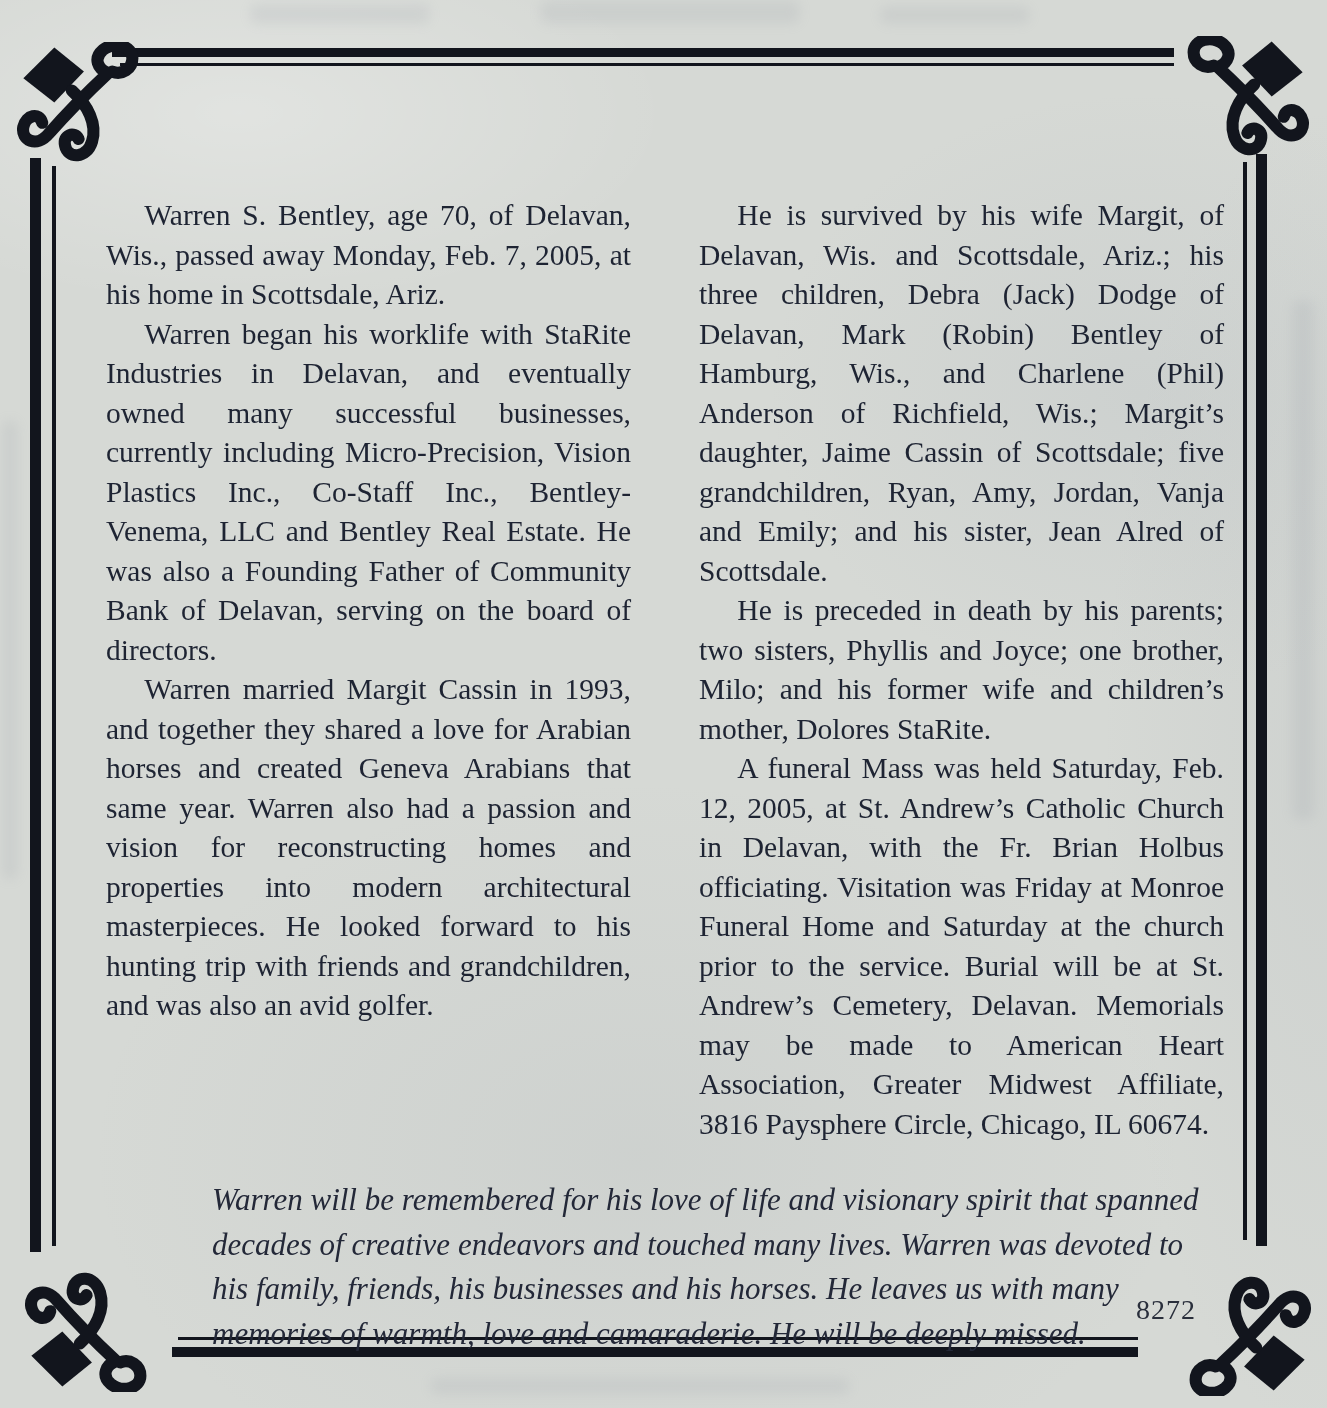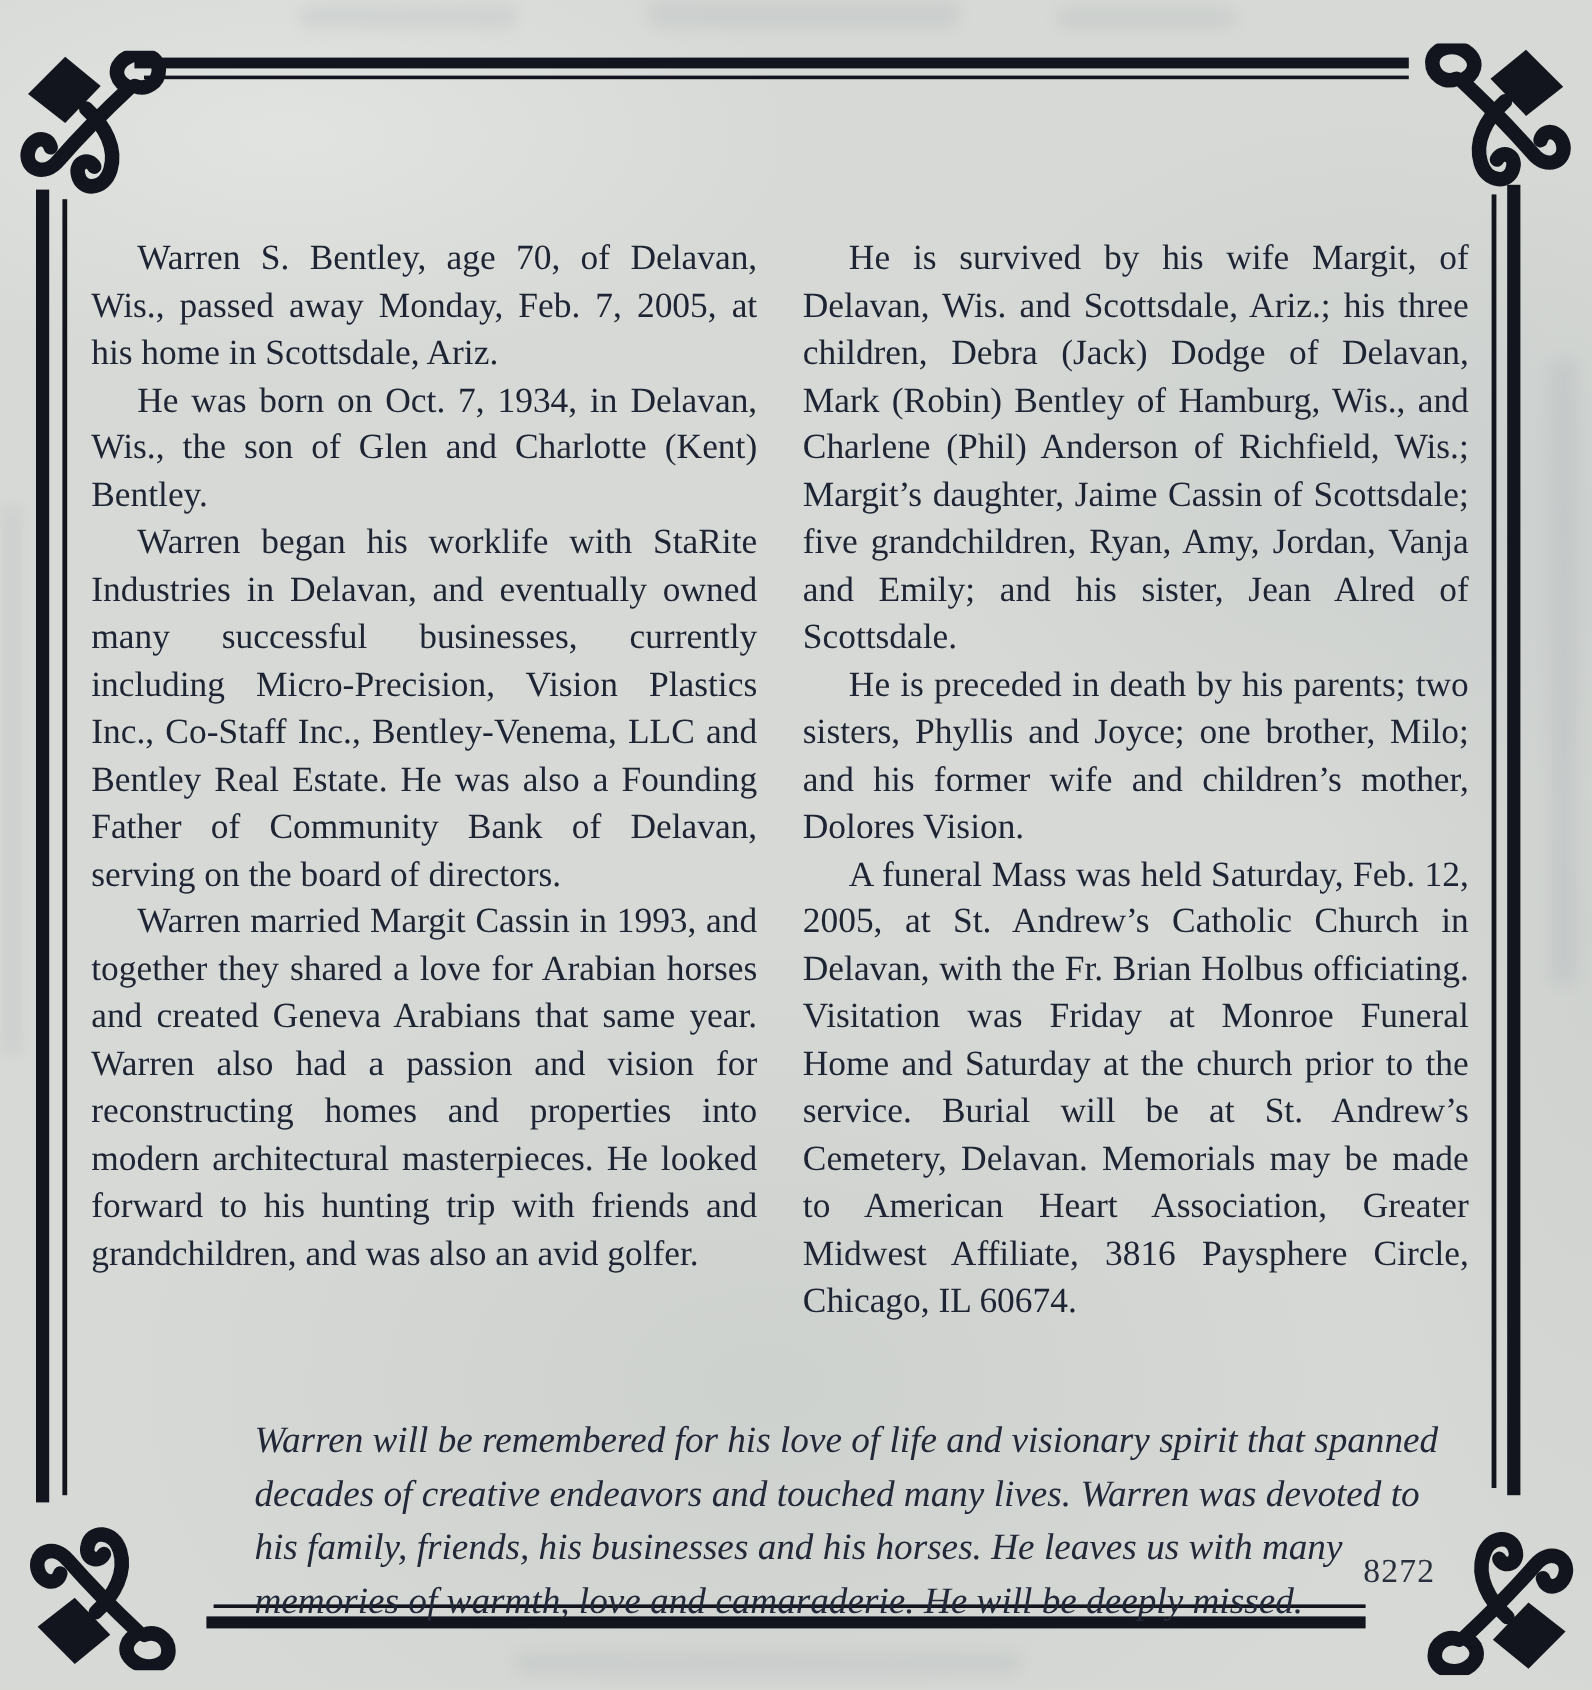--- a/index.html
+++ b/index.html
@@ -37,21 +37,21 @@
   .headline{
     position:absolute;left:0;right:0;top:84px;
     text-align:center;font-weight:bold;font-style:italic;
     font-size:63px;letter-spacing:1px;color:#141927;
   }
   
   .columns{
     position:absolute;left:76px;top:196px;width:1148px;
     display:flex;gap:38px;
   }
-  .col{width:555px;font-size:29.5px;line-height:39.5px;text-align:justify;hyphens:auto;}
+  .col{width:555px;font-size:29.5px;line-height:39.5px;text-align:justify;hyphens:auto;margin-left:30px;}
   .col p{margin:0;text-indent:1.3em;}
   
   .tribute{
     position:absolute;left:168px;top:1178px;width:1002px;
     font-style:italic;font-size:31px;line-height:44.5px;color:#232838;margin-left:44px;
   }
   .clip-number{
     position:absolute;left:1136px;top:1294px;
     font-size:28px;letter-spacing:1px;color:#2a2f3c;
   }
@@ -97,27 +97,26 @@
       <use href="#fleuron"></use>
     </svg>
   <svg class="fleuron br" style="left:1160px;top:1256px;">
       <use href="#fleuron"></use>
     </svg>
 
 
   <div class="columns">
     <div class="col">
       <p>Warren S. Bentley, age 70, of Delavan, Wis., passed away Monday, Feb. 7, 2005, at his home in Scottsdale, Ariz.</p>
-      <p>He was born on Oct. 7, 1934, in Delavan, Wis., the son of Glen and Charlotte (Kent) Bentley.</p>
       <p>Warren began his worklife with StaRite Industries in Delavan, and eventually owned many successful businesses, currently including Micro-Precision, Vision Plastics Inc., Co-Staff Inc., Bentley-Venema, LLC and Bentley Real Estate. He was also a Founding Father of Community Bank of Delavan, serving on the board of directors.</p>
       <p>Warren married Margit Cassin in 1993, and together they shared a love for Arabian horses and created Geneva Arabians that same year. Warren also had a passion and vision for reconstructing homes and properties into modern architectural masterpieces. He looked forward to his hunting trip with friends and grandchildren, and was also an avid golfer.</p>
     </div>
     <div class="col">
       <p>He is survived by his wife Margit, of Delavan, Wis. and Scottsdale, Ariz.; his three children, Debra (Jack) Dodge of Delavan, Mark (Robin) Bentley of Hamburg, Wis., and Charlene (Phil) Anderson of Richfield, Wis.; Margit’s daughter, Jaime Cassin of Scottsdale; five grandchildren, Ryan, Amy, Jordan, Vanja and Emily; and his sister, Jean Alred of Scottsdale.</p>
-      <p>He is preceded in death by his parents; two sisters, Phyllis and Joyce; one brother, Milo; and his former wife and children’s mother, Dolores Vision.</p>
+      <p>He is preceded in death by his parents; two sisters, Phyllis and Joyce; one brother, Milo; and his former wife and children’s mother, Dolores StaRite.</p>
       <p>A funeral Mass was held Saturday, Feb. 12, 2005, at St. Andrew’s Catholic Church in Delavan, with the Fr. Brian Holbus officiating. Visitation was Friday at Monroe Funeral Home and Saturday at the church prior to the service. Burial will be at St. Andrew’s Cemetery, Delavan. Memorials may be made to American Heart Association, Greater Midwest Affiliate, 3816 Paysphere Circle, Chicago, IL 60674.</p>
     </div>
   </div>
 
   <div class="tribute">Warren will be remembered for his love of life and visionary spirit that spanned decades of creative endeavors and touched many lives. Warren was devoted to his family, friends, his businesses and his horses. He leaves us with many memories of warmth, love and camaraderie. He will be deeply missed.</div>
 
   <div class="clip-number">8272</div>
 
 </div>
 

